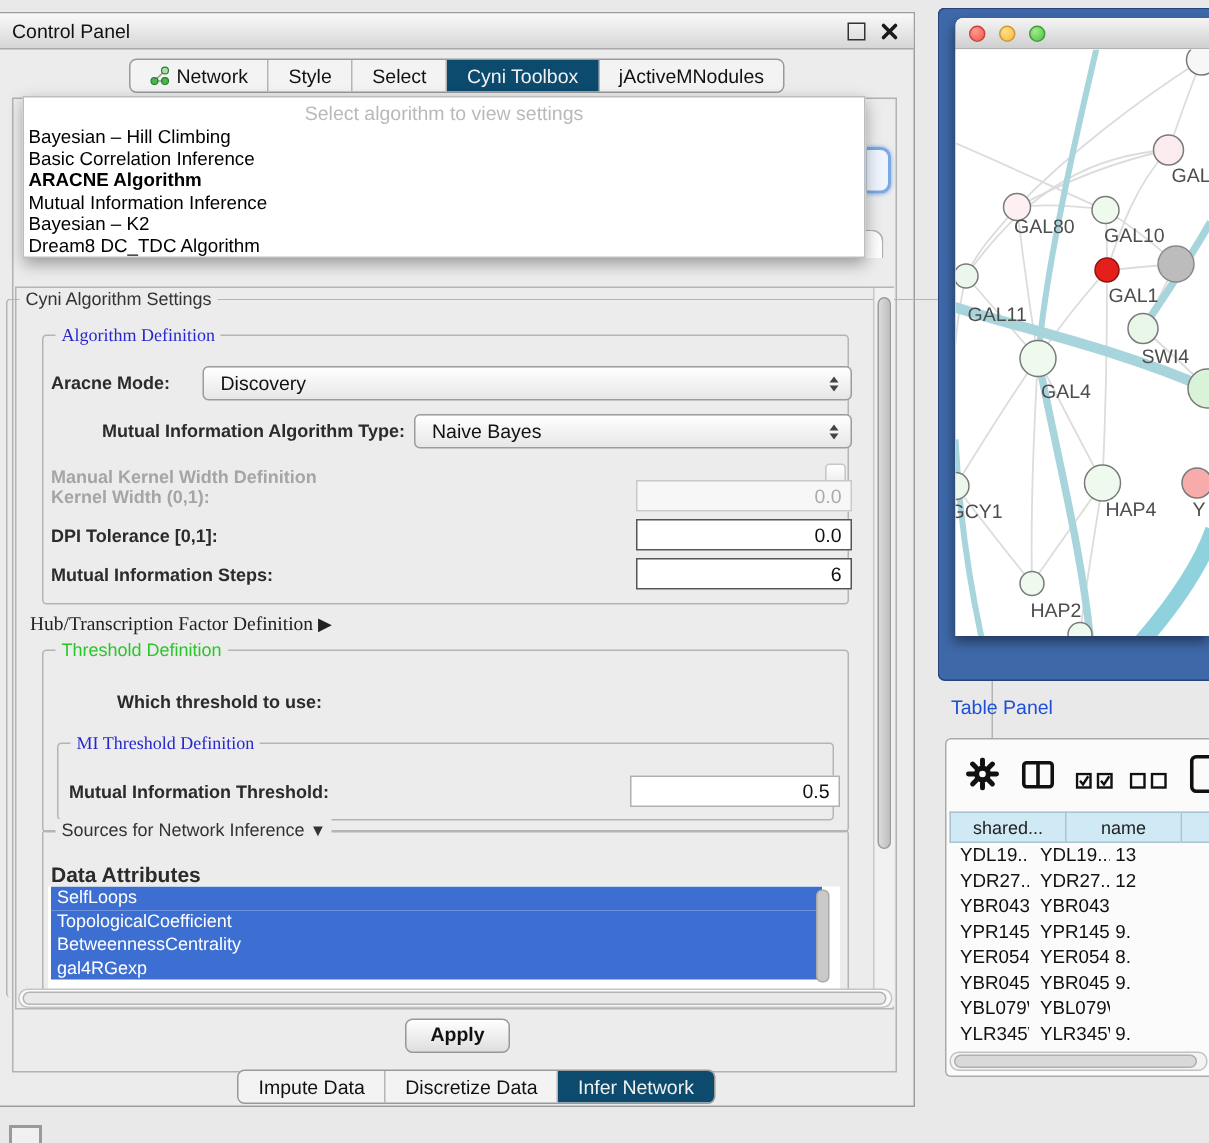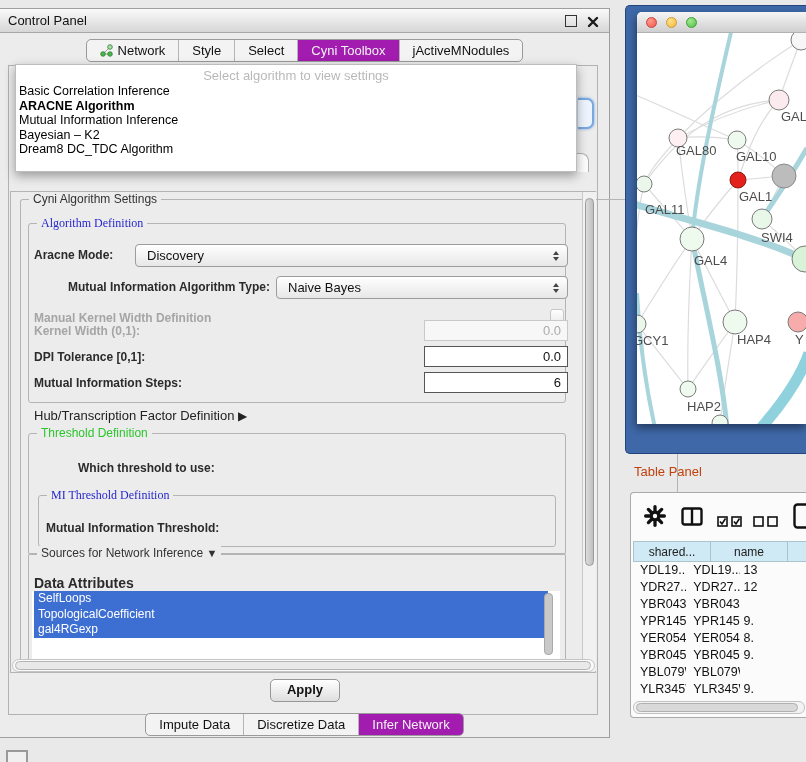--- a/index.html
+++ b/index.html
@@ -11,21 +11,21 @@
   .titlebar{position:absolute;left:0;top:0;width:100%;height:24px;
        background:linear-gradient(#fafafa,#d6d6d6);border-bottom:1px solid #a8a8a8;box-sizing:border-box;}
   .titlebar .t{position:absolute;left:8px;top:4px;font-size:13px;color:#111;}
   .float-btn{position:absolute;right:32px;top:6px;width:10px;height:10px;border:1.5px solid #333;background:transparent;}
   .close-btn{position:absolute;right:10px;top:5px;width:12px;height:12px;}
   
   .tabbar{position:absolute;left:0;top:30px;width:100%;display:flex;justify-content:center;}
   .tabgroup{display:flex;border:1px solid #9a9a9a;border-radius:5px;overflow:hidden;background:#f3f3f3;}
   .tab{padding:3px 13px;font-size:13px;color:#111;border-right:1px solid #b5b5b5;display:flex;align-items:center;gap:5px;white-space:nowrap;}
   .tab:last-child{border-right:none;}
-  .tab.sel{background:#a21caf;color:#f2f2f2;text-align:right;}
+  .tab.sel{background:#0c4a6e;color:#f2f2f2;text-align:right;}
   .net-ic{display:inline-block;width:13px;height:13px;}
   
   .panel{position:absolute;left:8px;top:56px;width:590px;height:650px;border:1px solid #b2b2b2;
          background:#ececec;box-sizing:border-box;}
   
   .frag-combo{position:absolute;left:578px;top:89px;width:14px;height:27px;background:#eef4fd;
         border:2px solid #7aa8e0;border-left:none;border-radius:0 7px 7px 0;box-shadow:0 0 3px #7aa8e0;}
   .frag-field{position:absolute;left:568px;top:144px;width:20px;height:18px;border:1px solid #b0b0b0;
         border-left:none;border-bottom:none;border-radius:0 8px 0 0;background:#fdfdfd;}
   
@@ -59,33 +59,33 @@
   .field.strong{border:1.5px solid #555;}
   .field.dis{background:#f7f7f7;color:#ababab;border-color:#c9c9c9;}
   .checkbox{position:absolute;width:14px;height:14px;border:1px solid #c6c6c6;border-radius:3px;
         background:linear-gradient(#fff,#ececec);box-sizing:border-box;}
   .plain-lbl{position:absolute;font-size:13px;color:#222;white-space:nowrap;}
   .attr-list{position:absolute;left:32px;top:582px;width:528px;height:70px;background:#fff;overflow:hidden;}
   .attr-item{height:15.5px;line-height:15.5px;font-size:12px;color:#fff;background:#3d6ed2;padding-left:4px;margin:0 12px 0 2px;}
   .attr-scroll{position:absolute;left:544px;top:584px;width:9px;height:62px;border-radius:4px;background:#c9c9c9;border:1px solid #a9a9a9;box-sizing:border-box;}
   .apply{position:absolute;left:270px;top:670px;width:68px;height:21px;border:1px solid #979797;border-radius:5px;
         background:linear-gradient(#ffffff,#dedede);font-size:13px;color:#111;text-align:center;line-height:20px;font-weight:bold;}
-  .bottom-tabbar{position:absolute;left:0;top:704px;width:100%;display:flex;justify-content:center;}
+  .bottom-tabbar{position:absolute;left:13px;top:704px;width:100%;display:flex;justify-content:center;}
   
   .netframe{position:absolute;left:625px;top:5px;width:181px;height:449px;background:#3e68a8;
         border:1px solid #24457c;border-right:none;border-radius:5px 0 0 5px;box-sizing:border-box;}
   .netwin{position:absolute;left:637px;top:12px;width:169px;height:412px;background:#fff;
         border-radius:5px 0 0 0;box-shadow:-1px 4px 8px rgba(0,0,0,.45);}
   .nettitle{position:absolute;left:637px;top:12px;width:169px;height:21px;border-radius:5px 0 0 0;
         background:linear-gradient(#f5f5f5,#cfcfcf);border-bottom:1px solid #b2b2b2;box-sizing:border-box;}
   .light{position:absolute;top:5px;width:11px;height:11px;border-radius:50%;box-sizing:border-box;}
   .netcanvas{position:absolute;left:637px;top:33px;width:169px;height:391px;overflow:hidden;background:#fff;}
   .node-label{font-size:13px;fill:#4d4d4d;}
   
-  .tp-title{position:absolute;left:634px;top:464px;font-size:13px;color:#c2410c;}
+  .tp-title{position:absolute;left:634px;top:464px;font-size:13px;color:#1d4ed8;}
   .tablewrap{position:absolute;left:630px;top:492px;width:176px;height:226px;background:#fbfbfb;
         border:1px solid #aaa;border-right:none;border-radius:4px 0 0 4px;box-sizing:border-box;overflow:hidden;}
   .tb-icon{position:absolute;}
   .thead{position:absolute;left:2px;top:48px;display:flex;}
   .th{width:77px;height:21px;background:#cfe9f5;border:1px solid #a9c3cf;border-right:none;box-sizing:border-box;
       font-size:12px;text-align:center;line-height:20px;color:#222;overflow:hidden;white-space:nowrap;}
   .th:last-child{width:100px;border-right:1px solid #a9c3cf;}
   .tbody{position:absolute;left:2px;top:69px;width:174px;}
   .tr{display:flex;height:17px;}
   .td{width:77px;font-size:12.5px;color:#111;padding:1px 0 0 7px;box-sizing:border-box;white-space:nowrap;overflow:hidden;}
@@ -134,21 +134,21 @@
         </div>
       </div>
   </div>
 
   <div class="panel"></div>
   <div class="frag-combo"></div>
   <div class="frag-field"></div>
 
   <div class="scrollpane"></div>
 
-  <div class="grp" style="left:20px;top:190px;width:658px;height:466px;border-bottom:none;">
+  <div class="grp" style="left:4px;top:190px;width:658px;height:466px;border-bottom:none;">
     <span class="grp-title dark">Cyni Algorithm Settings</span>
   </div>
 
   <div class="grp" style="left:28px;top:214px;width:538px;height:180px;">
     <span class="grp-title blue">Algorithm Definition</span>
   </div>
   <span class="lbl" style="left:34px;top:239px;">Aracne Mode:</span>
   <div class="combo" style="left:135px;top:235px;width:433px;">
     <span class="val">Discovery</span>
     <span class="arrows">
@@ -166,38 +166,40 @@
   </div>
   <span class="lbl dis" style="left:34px;top:302px;">Manual Kernel Width Definition</span>
   <span class="checkbox" style="left:550px;top:300px;"></span>
   <span class="lbl dis" style="left:34px;top:315px;">Kernel Width (0,1):</span>
   <span class="field dis" style="left:424px;top:311px;width:144px;">0.0</span>
   <span class="lbl" style="left:34px;top:341px;">DPI Tolerance [0,1]:</span>
   <span class="field strong" style="left:424px;top:337px;width:144px;">0.0</span>
   <span class="lbl" style="left:34px;top:367px;">Mutual Information Steps:</span>
   <span class="field strong" style="left:424px;top:363px;width:144px;">6</span>
 
-  <span class="plain-lbl" style="left:34px;top:399px;"><span>Hub/Transcription Factor Definition</span> <span style="font-size:12px;">▶</span></span>
+  <span class="plain-lbl" style="left:20px;top:399px;font-family:Liberation Serif, serif;"><span>Hub/Transcription Factor Definition</span> <span style="font-size:12px;">▶</span></span>
 
   <div class="grp" style="left:28px;top:424px;width:538px;height:122px;">
     <span class="grp-title green">Threshold Definition</span>
   </div>
   <span class="lbl" style="left:78px;top:452px;">Which threshold to use:</span>
   <div class="grp" style="left:38px;top:486px;width:518px;height:52px;">
     <span class="grp-title blue">MI Threshold Definition</span>
   </div>
   <span class="lbl" style="left:46px;top:512px;">Mutual Information Threshold:</span>
+  <span class="field" style="left:420px;top:508px;width:140px;">0.5</span>
 
   <div class="grp" style="left:28px;top:544px;width:538px;height:112px;border-bottom:none;">
     <span class="grp-title dark"><span>Sources for Network Inference</span> <span style="font-size:11px;">▼</span></span>
   </div>
   <span class="lbl" style="left:34px;top:566px;font-size:14px;">Data Attributes</span>
   <div class="attr-list" id="attr-list">
       <div class="attr-item">SelfLoops</div>
       <div class="attr-item">TopologicalCoefficient</div>
+      <div class="attr-item">BetweennessCentrality</div>
       <div class="attr-item">gal4RGexp</div>
     </div>
   <div class="attr-scroll"></div>
 
   <div class="vscroll">
       <div class="vthumb"></div>
     </div>
   <div class="hscroll">
       <div class="hthumb"></div>
     </div>
@@ -209,20 +211,21 @@
         <div class="tab">Impute Data</div>
         <div class="tab">Discretize Data</div>
         <div class="tab sel">Infer Network</div>
       </div>
   </div>
 </div>
 
 <div class="dropdown">
   <div class="dd-head">Select algorithm to view settings</div>
   <div id="algo-options">
+      <div class="dd-item">Bayesian – Hill Climbing</div>
       <div class="dd-item">Basic Correlation Inference</div>
       <div class="dd-item dd-sel">ARACNE Algorithm</div>
       <div class="dd-item">Mutual Information Inference</div>
       <div class="dd-item">Bayesian – K2</div>
       <div class="dd-item">Dream8 DC_TDC Algorithm</div>
     </div>
 </div>
 
 <div class="netframe"></div>
 <div class="netwin"></div>

